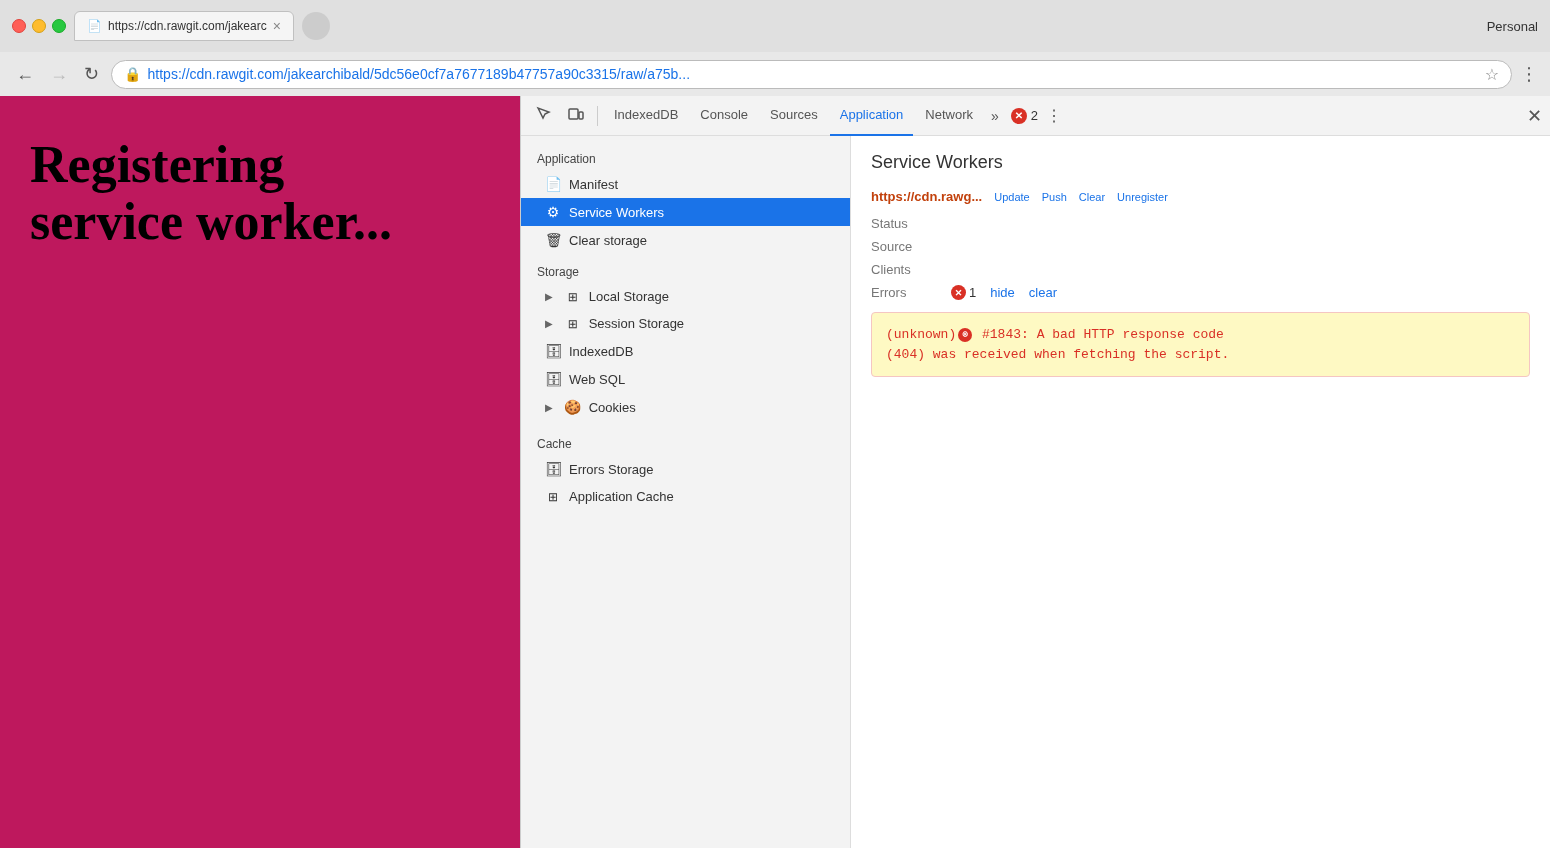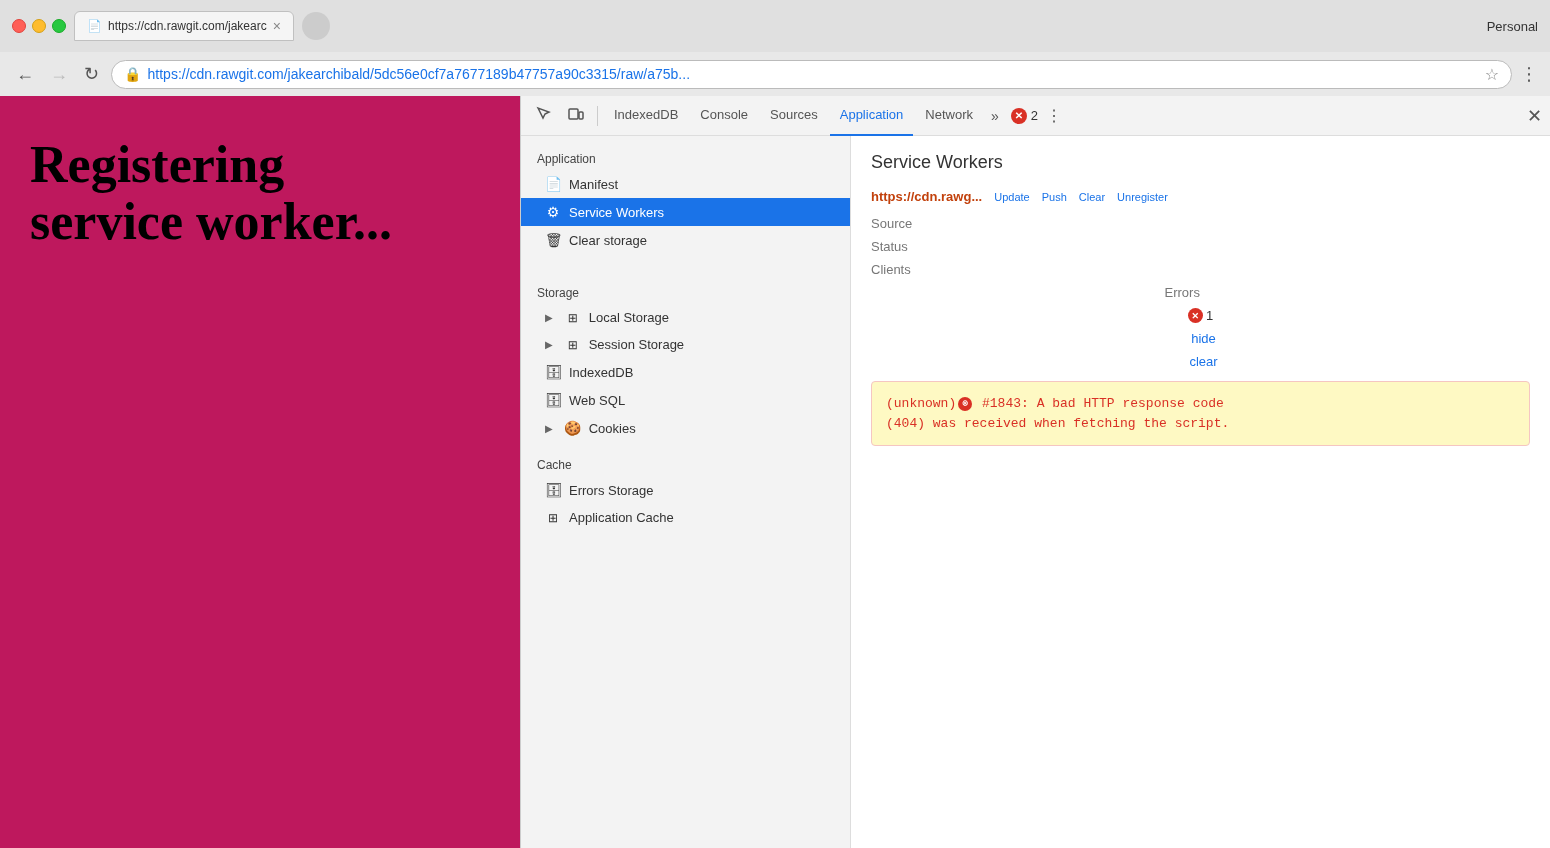--- a/index.html
+++ b/index.html
@@ -81,21 +81,21 @@
     .sw-url { color: #c2410c; }
     .sw-action-link { color: #1a73e8; text-decoration: none; font-size: 11px; font-weight: normal; }
 
     
     .sw-details { margin-left: 0; }
     .sw-detail-row { display: flex; align-items: flex-start; margin-bottom: 8px; }
     .sw-detail-label { width: 80px; font-size: 13px; color: #777; flex-shrink: 0; }
     .sw-detail-value { font-size: 13px; color: #333; }
 
     
-    .sw-errors-row { display: flex; align-items: center; gap: 8px; margin-bottom: 12px; flex-direction: column; }
+    .sw-errors-row { display: flex; align-items: center; gap: 8px; margin-bottom: 12px; }
     .sw-errors-label { width: 72px; font-size: 13px; color: #777; }
     .error-badge-inline { display: flex; align-items: center; gap: 3px; }
     .err-circle-sm { width: 15px; height: 15px; background: #d93025; border-radius: 50%; display: flex; align-items: center; justify-content: center; color: white; font-size: 9px; font-weight: bold; }
     .err-num { font-size: 13px; color: #333; }
     .err-link { color: #1a73e8; text-decoration: none; font-size: 13px; margin-left: 6px; }
 
     
     .error-box { background: #fef9c3; border: 1px solid #f5c6c2; border-radius: 4px; padding: 12px 14px; margin-top: 8px; }
     .error-msg { font-family: 'Courier New', monospace; font-size: 13px; color: #d93025; line-height: 1.5; }
     .error-msg-icon { display: inline-block; width: 14px; height: 14px; background: #d93025; border-radius: 50%; color: white; font-size: 9px; font-weight: bold; text-align: center; line-height: 14px; margin: 0 2px; vertical-align: middle; }
@@ -198,21 +198,21 @@
           </div>
           <div class="sidebar-item active">
             <span class="item-icon">⚙</span>
             <span class="item-label">Service Workers</span>
           </div>
           <div class="sidebar-item">
             <span class="item-icon">🗑</span>
             <span class="item-label">Clear storage</span>
           </div>
 
-          <div class="sidebar-section-label" style="margin-top:24px;">Storage</div>
+          <div class="sidebar-section-label" style="margin-top:3px;">Storage</div>
 
           <div class="sidebar-item">
             <span class="sidebar-expand">▶</span>
             <span class="item-icon" style="font-size:12px;">⊞</span>
             <span class="item-label">Local Storage</span>
           </div>
           <div class="sidebar-item">
             <span class="sidebar-expand">▶</span>
             <span class="item-icon" style="font-size:12px;">⊞</span>
             <span class="item-label">Session Storage</span>
@@ -254,25 +254,25 @@
               <div class="sw-url-row">
                 <span class="sw-url">https://cdn.rawg...</span>
                 <a class="sw-action-link" href="#">Update</a>
                 <a class="sw-action-link" href="#">Push</a>
                 <a class="sw-action-link" href="#">Clear</a>
                 <a class="sw-action-link" href="#">Unregister</a>
               </div>
 
               <div class="sw-details">
                 <div class="sw-detail-row">
+                  <span class="sw-detail-label">Status</span>
+                  <span class="sw-detail-value"></span>
+                </div>
+                <div class="sw-detail-row">
                   <span class="sw-detail-label">Source</span>
-                  <span class="sw-detail-value"></span>
-                </div>
-                <div class="sw-detail-row">
-                  <span class="sw-detail-label">Status</span>
                   <span class="sw-detail-value"></span>
                 </div>
                 <div class="sw-detail-row">
                   <span class="sw-detail-label">Clients</span>
                   <span class="sw-detail-value"></span>
                 </div>
 
                 <div class="sw-errors-row">
                   <span class="sw-errors-label">Errors</span>
                   <div class="error-badge-inline">

